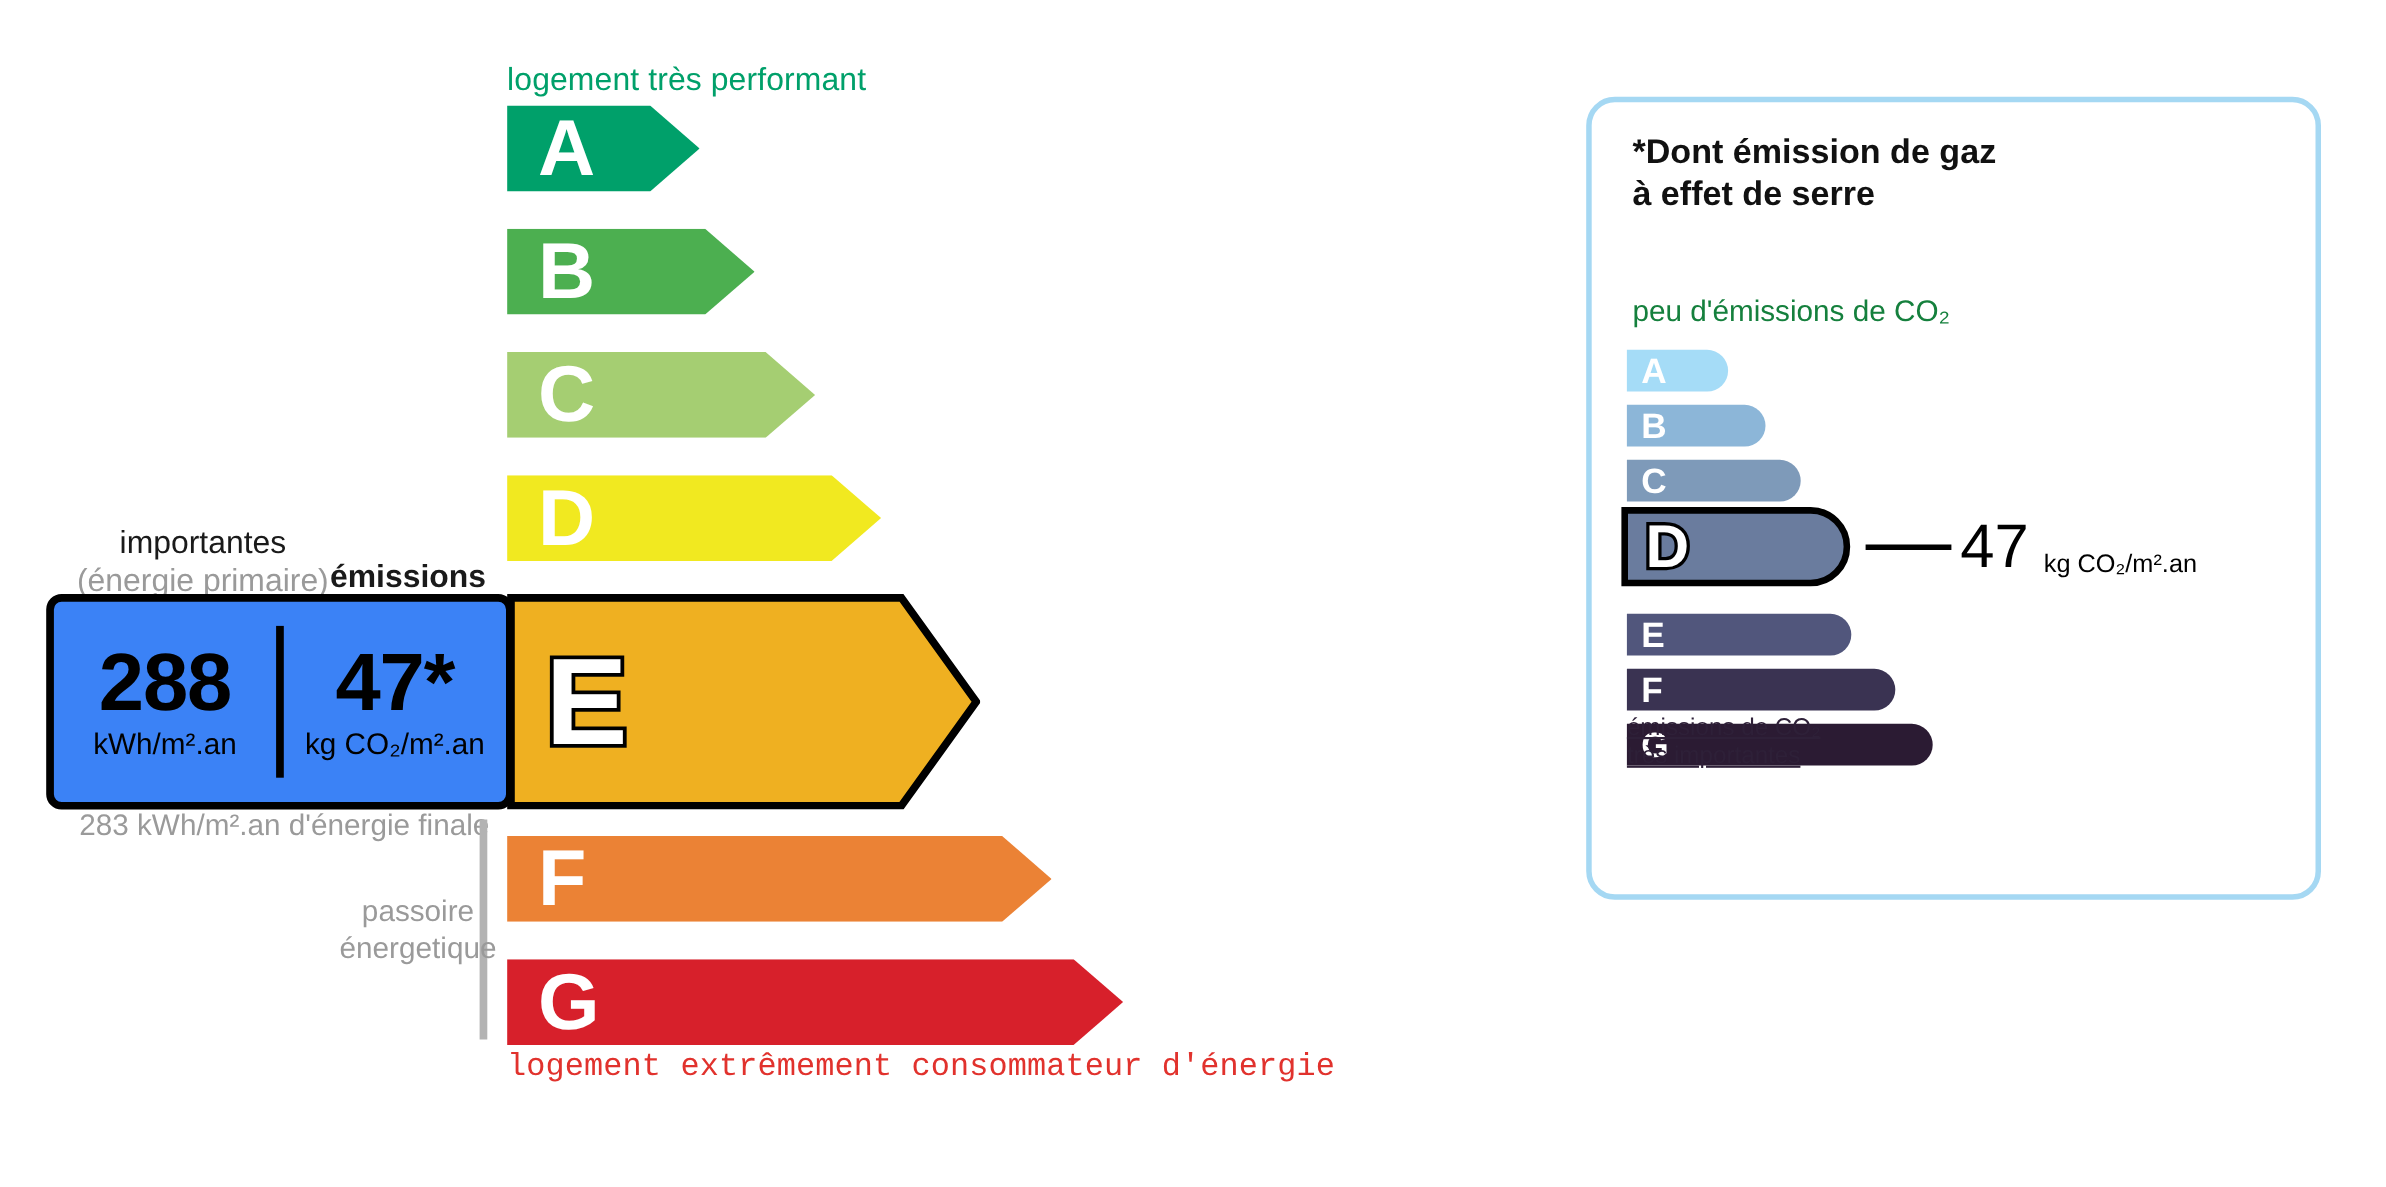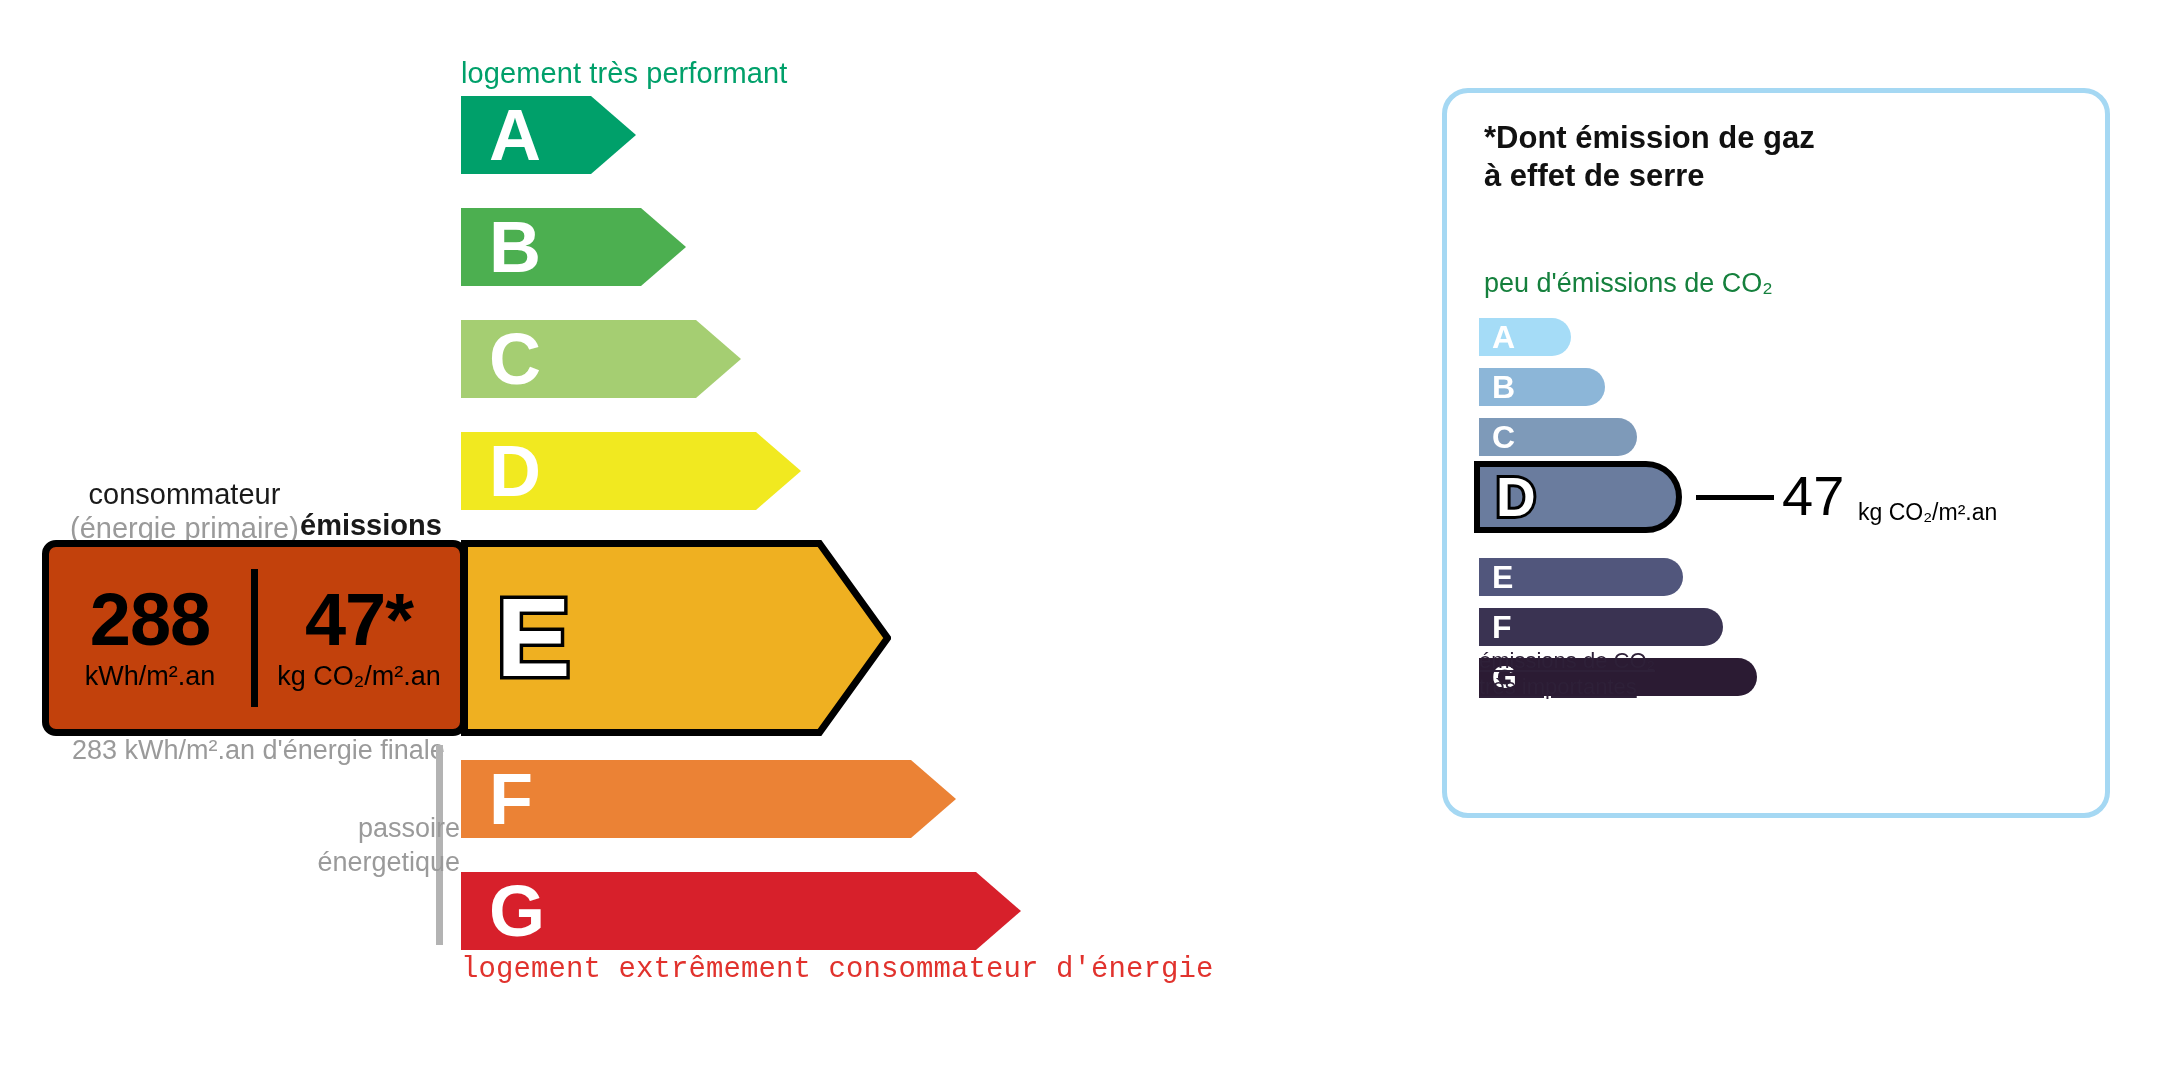--- a/index.html
+++ b/index.html
@@ -39,21 +39,21 @@
     paint-order:stroke fill;
     font-weight:bold;font-size:112px;line-height:1;
     left:35px;top:50%;transform:translateY(-50%);
   }
 
   
   #value-box{
     position:absolute;
     border:7px solid #000;
     border-radius:14px;
-    background:#c2410c;
+    background:#3b82f6;
     box-sizing:border-box;
     display:flex;
     align-items:center;
     z-index:3;
   }
   .value-cell{
     display:flex;flex-direction:column;align-items:center;justify-content:center;
     flex:1 1 0;
   }
   .value-num{font-size:74px;font-weight:bold;color:#000;line-height:1.02;letter-spacing:-1px;}
@@ -64,21 +64,21 @@
   #hdr-consommation{left:70px;top:477px;color:#1a1a1a;text-align:center;}
   #hdr-consommation .sub{color:#9a9a9a;display:block;}
   #hdr-emissions{left:300px;top:508px;color:#1a1a1a;font-weight:bold;}
 
   #final-energy{
     position:absolute;left:72px;top:733px;
     font-size:27px;line-height:1.3;color:#9a9a9a;white-space:nowrap;
   }
   #passoire{
     position:absolute;left:300px;top:812px;width:160px;
-    font-size:27px;line-height:1.25;color:#9a9a9a;text-align:right;
+    font-size:27px;line-height:1.25;color:#9a9a9a;text-align:center;
   }
   #passoire-line{
     position:absolute;left:436px;top:745px;width:7px;height:200px;background:#b3b3b3;
   }
 
   
   #co2-panel{
     position:absolute;left:1442px;top:88px;width:668px;height:730px;
     border:5px solid #A5D8F3;border-radius:26px;box-sizing:border-box;background:#fff;
   }
@@ -162,21 +162,21 @@
         </div>
         <div class="arrow" style="left: 461px; top: 872px; height: 78px; width: 560px;">
           <svg width="560" height="78" viewBox="0 0 560 78">
             <polygon points="0,0 515,0 560,39 515,78 0,78" fill="#D7202B"></polygon>
           </svg>
           <span class="letter">G</span>
         </div>
       </div>
 
     <div class="hdr" id="hdr-consommation">
-      <span>consommateur</span>
+      <span>importantes</span>
       <span class="sub">(énergie primaire)</span>
     </div>
     <div class="hdr" id="hdr-emissions">émissions</div>
 
     <div id="value-box" style="left: 42px; top: 540px; width: 425px; height: 196px;">
       <div class="value-cell">
         <div class="value-num">288</div>
         <div class="value-unit">kWh/m².an</div>
       </div>
       <div id="value-divider"></div>

